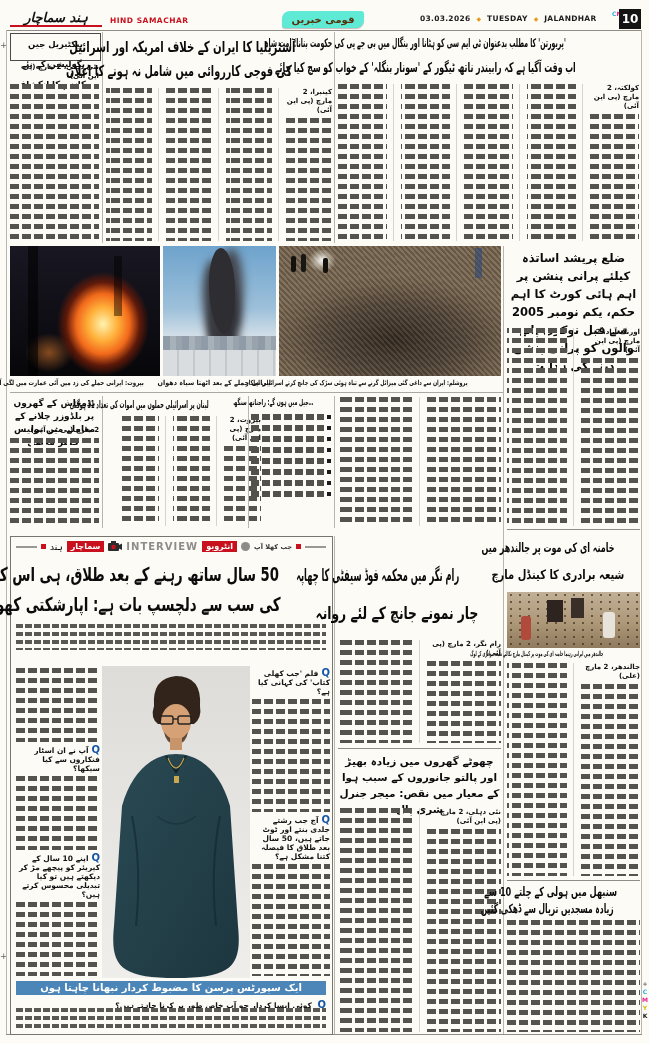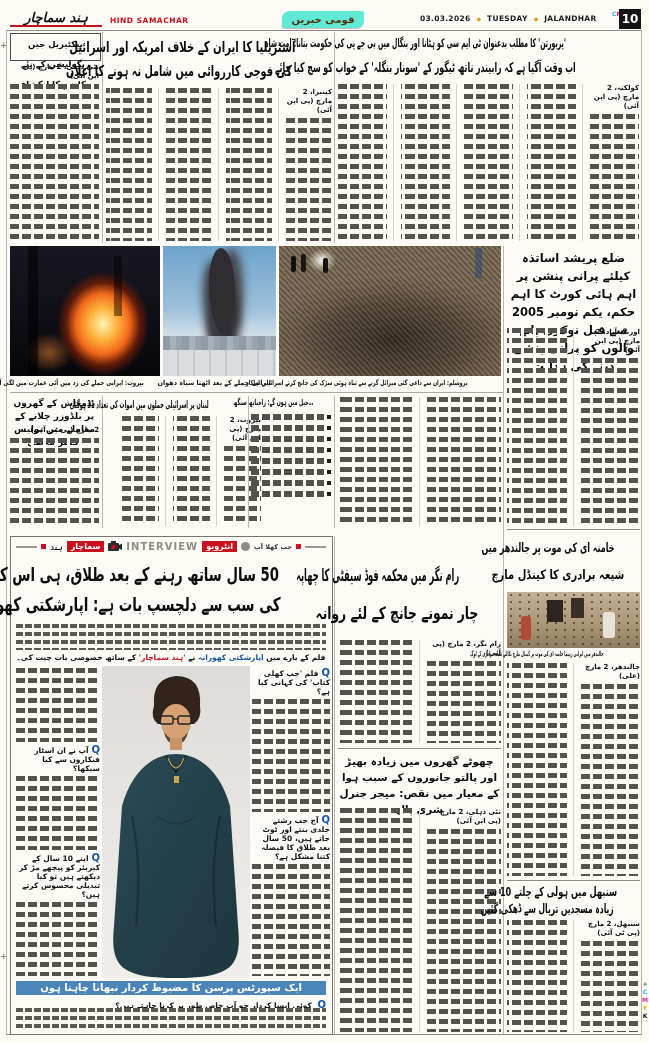--- a/index.html
+++ b/index.html
@@ -264,27 +264,20 @@
     <span style="width:9px;height:9px;border-radius:50%;background:#8e8c88;display:inline-block;"></span>
     <span class="u" style="font-size:6.5px;font-weight:bold;color:#333;">جب کھلا آپ</span>
     <div class="rsq"></div>
     <div class="gline"></div>
   </div>
 
   <div class="abs u hl fit" style="left: 16px; top: 560px; width: 310px; font-size: 19px; line-height: 28px; transform: scaleX(0.696629);">50 سال ساتھ رہنے کے بعد طلاق، ہی اس کہانی</div>
   <div class="abs u hl fit" style="left: 16px; top: 590px; width: 310px; font-size: 19px; line-height: 28px; transform: scaleX(0.707763);">کی سب سے دلچسپ بات ہے: اپارشکتی کھورانہ</div>
 
   <div class="abs txt sm" style="left:16px;top:624px;width:310px;height:26px;"></div>
-  <div class="abs hi fit" style="left:16px;top:653px;width:310px;">
-    <span>فلم کے بارے میں</span>
-    <span class="blue">اپارشکتی کھورانہ</span>
-    <span>نے</span>
-    <span class="red">'ہند سماچار'</span>
-    <span>کے ساتھ خصوصی بات چیت کی۔</span>
-  </div>
 
   <div class="abs" style="left:102px;top:666px;width:148px;height:312px;overflow:hidden;">
     <svg width="148" height="312" viewBox="0 0 148 312">
       <defs>
         <linearGradient id="bgple" x1="0" y1="0" x2="0" y2="1">
           <stop offset="0" stop-color="#dddcd8"></stop>
             <stop offset="1" stop-color="#efeeea"></stop>
         </linearGradient>
         <linearGradient id="kurta" x1="0" y1="0" x2="1" y2="1">
           <stop offset="0" stop-color="#2a4a54"></stop>
@@ -376,21 +369,17 @@
     <div class="col">
         <div class="txt fillx"></div>
       </div>
   </div>
   <div class="abs hrz" style="left:507px;top:880px;width:133px;"></div>
 
   <div class="abs u hl fit" style="left: 507px; top: 884px; width: 133px; font-size: 12.5px; line-height: 16px; transform: scaleX(0.655172);">سنبھل میں ہولی کے چلتے 10 سے</div>
   <div class="abs u hl fit" style="left: 507px; top: 901px; width: 133px; font-size: 12.5px; line-height: 16px; transform: scaleX(0.604545);">زیادہ مسجدیں ترپال سے ڈھکی گئیں</div>
   <div class="abs cols" style="left:507px;top:920px;width:133px;height:112px;">
     <div class="col">
-        <div class="dl">سنبھل، 2 مارچ (پی ٹی آئی)</div>
-        <div class="txt fillx"></div>
-      </div>
-    <div class="col">
         <div class="txt fillx"></div>
       </div>
   </div>
 
 </div>
 
 </body></html>

